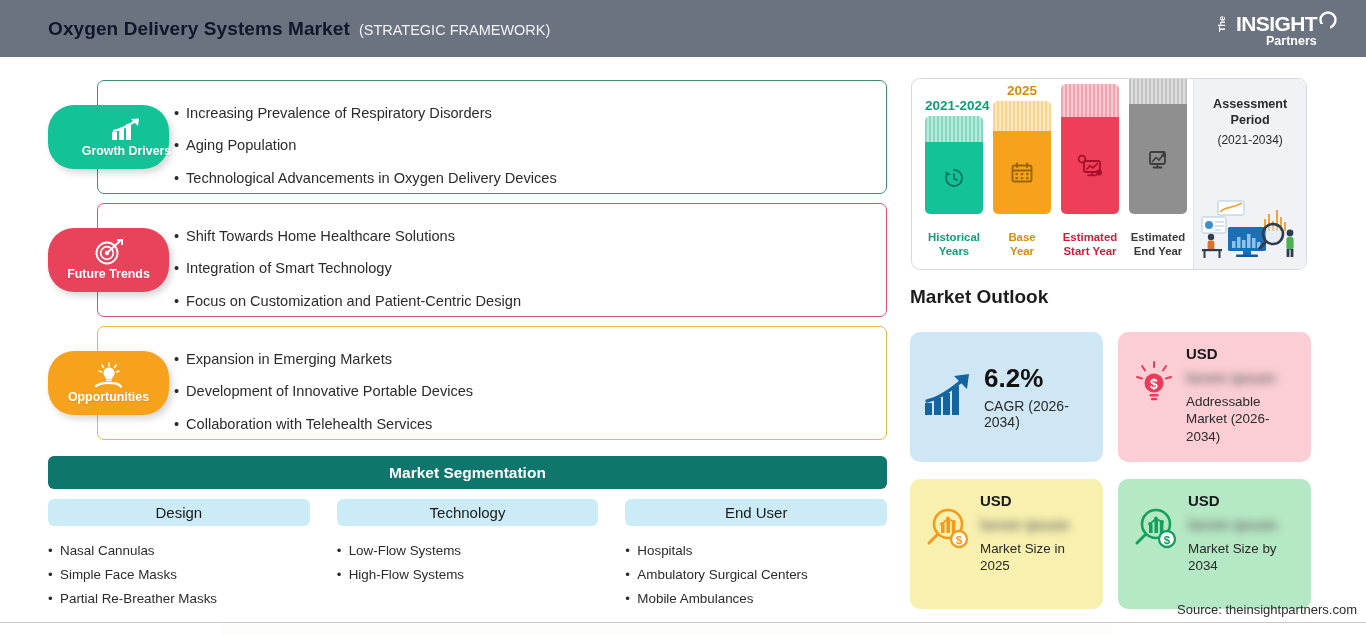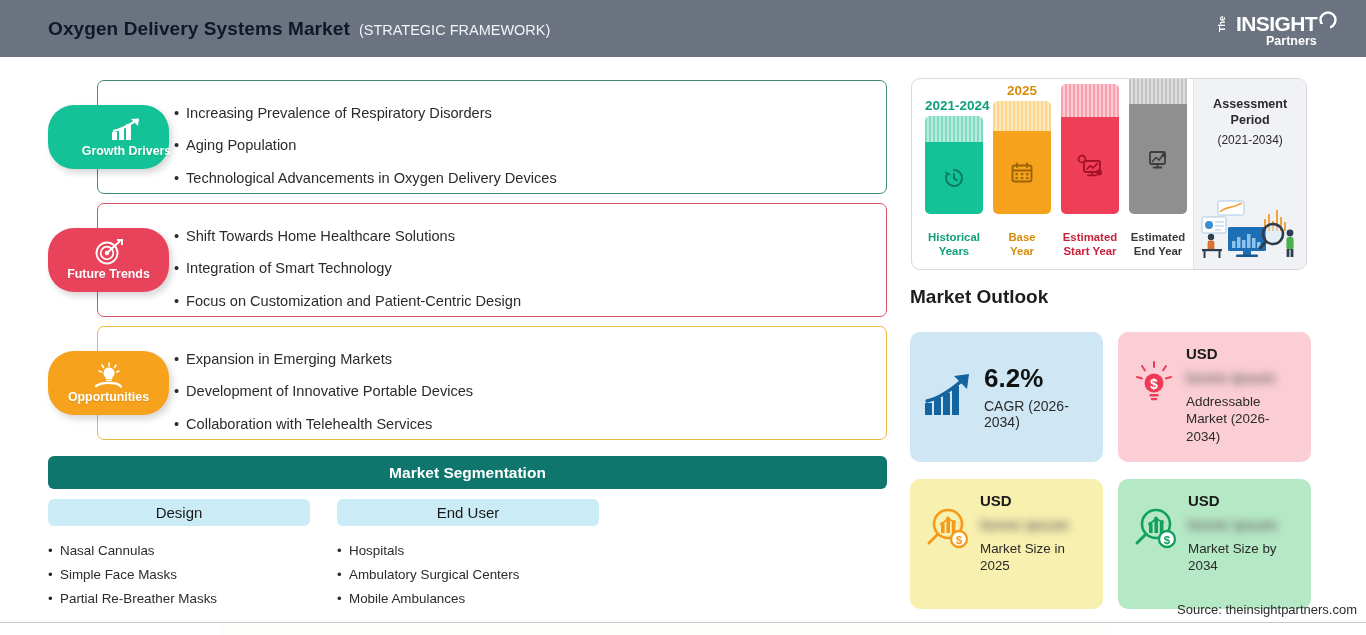--- a/index.html
+++ b/index.html
@@ -250,20 +250,27 @@
 
     <div class="seg-header">Market Segmentation</div>
 
     <div class="seg-cols">
       <div class="seg-col">
         <div class="seg-title">Design</div>
         <ul class="seg-list">
           <li>Nasal Cannulas</li>
           <li>Simple Face Masks</li>
           <li>Partial Re-Breather Masks</li>
+        </ul>
+      </div>
+      <div class="seg-col">
+        <div class="seg-title">Technology</div>
+        <ul class="seg-list">
+          <li>Low-Flow Systems</li>
+          <li>High-Flow Systems</li>
         </ul>
       </div>
       <div class="seg-col">
         <div class="seg-title">End User</div>
         <ul class="seg-list">
           <li>Hospitals</li>
           <li>Ambulatory Surgical Centers</li>
           <li>Mobile Ambulances</li>
         </ul>
       </div>

